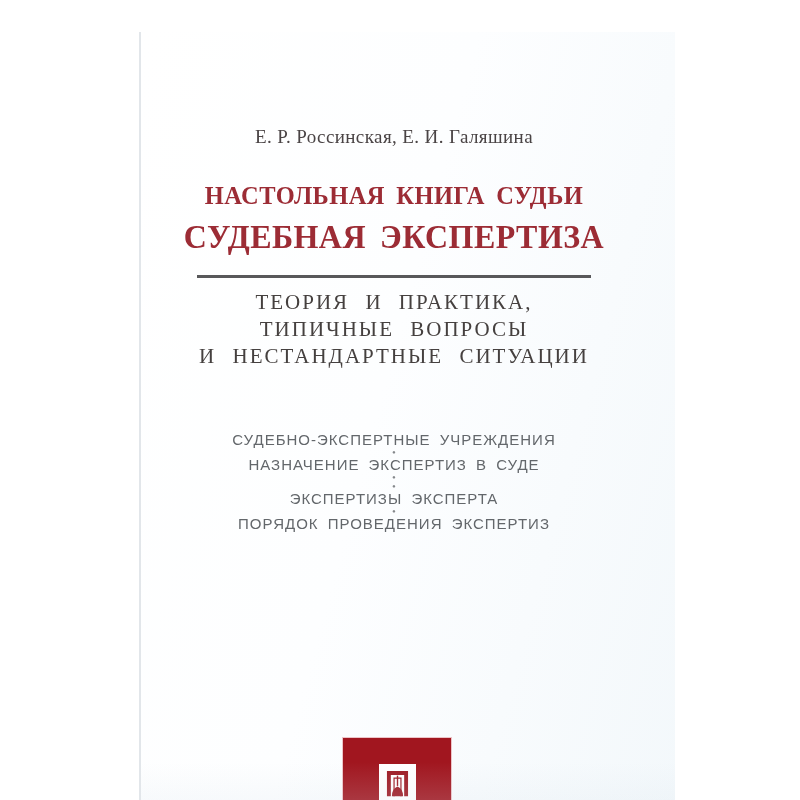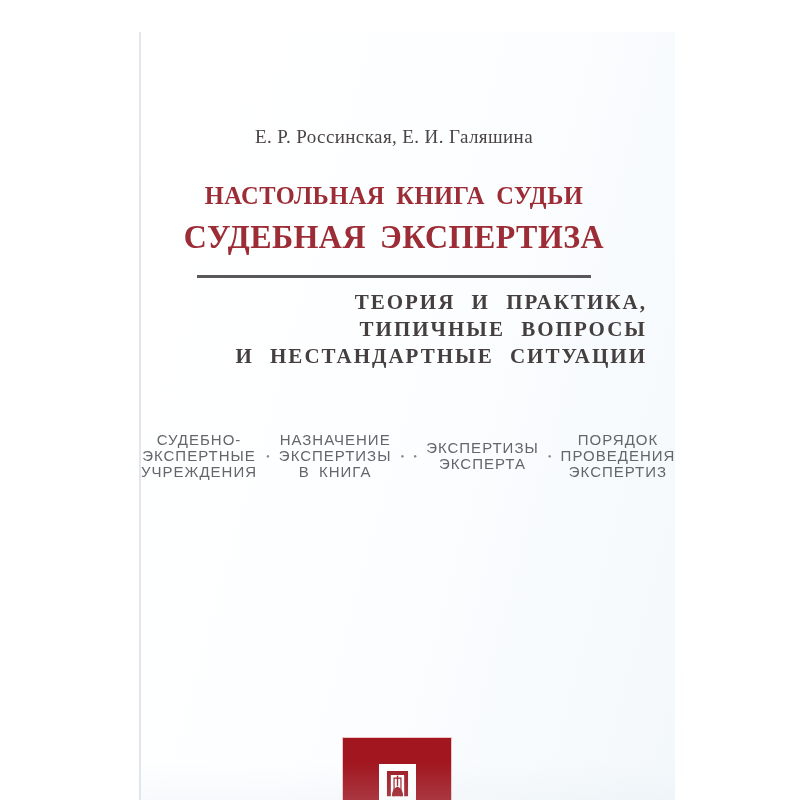--- a/index.html
+++ b/index.html
@@ -62,35 +62,34 @@
     transform: scaleX(0.94);
   }
   .rule {
     position: absolute; left: 56px; top: 243px;
     width: 394px; height: 2.5px;
     background: #58585a;
   }
   .subtitle {
     position: absolute; left: 0; top: 257px;
     width: 506px;
-    text-align: right;
+    text-align: center;
     font-size: 21px;
-    font-weight: bold;
+    font-weight: normal;
     color: #45403f;
     letter-spacing: 2px;
     word-spacing: 9px;
     line-height: 27px;
   }
   .topics {
     position: absolute; left: 0; top: 400px;
     width: 506px;
     display: flex;
-    flex-direction: row;
+    flex-direction: column;
     align-items: center;
-    gap: 9px;
   }
   .topic-item {
     font-family: "Liberation Sans", sans-serif;
     font-size: 15px;
     color: #63676b;
     letter-spacing: 1px;
     word-spacing: 4px;
     line-height: 16px;
     text-align: center;
   }
@@ -144,21 +143,21 @@
 
     <div class="subtitle">
       <div>ТЕОРИЯ И ПРАКТИКА,</div>
       <div>ТИПИЧНЫЕ ВОПРОСЫ</div>
       <div>И НЕСТАНДАРТНЫЕ СИТУАЦИИ</div>
     </div>
 
     <div class="topics">
       <div class="topic-item">СУДЕБНО-ЭКСПЕРТНЫЕ УЧРЕЖДЕНИЯ</div>
       <div class="topic-dot">•</div>
-      <div class="topic-item">НАЗНАЧЕНИЕ ЭКСПЕРТИЗЫ В КНИГА</div>
+      <div class="topic-item">НАЗНАЧЕНИЕ ЭКСПЕРТИЗ В СУДЕ</div>
       <div class="topic-dot">•</div>
       <div class="topic-dot">•</div>
       <div class="topic-item">ЭКСПЕРТИЗЫ ЭКСПЕРТА</div>
       <div class="topic-dot">•</div>
       <div class="topic-item">ПОРЯДОК ПРОВЕДЕНИЯ ЭКСПЕРТИЗ</div>
     </div>
 
     <div class="logo">
       <div class="logo-mark">
         <svg width="31" height="31" viewBox="0 0 34 36" xmlns="http://www.w3.org/2000/svg">

